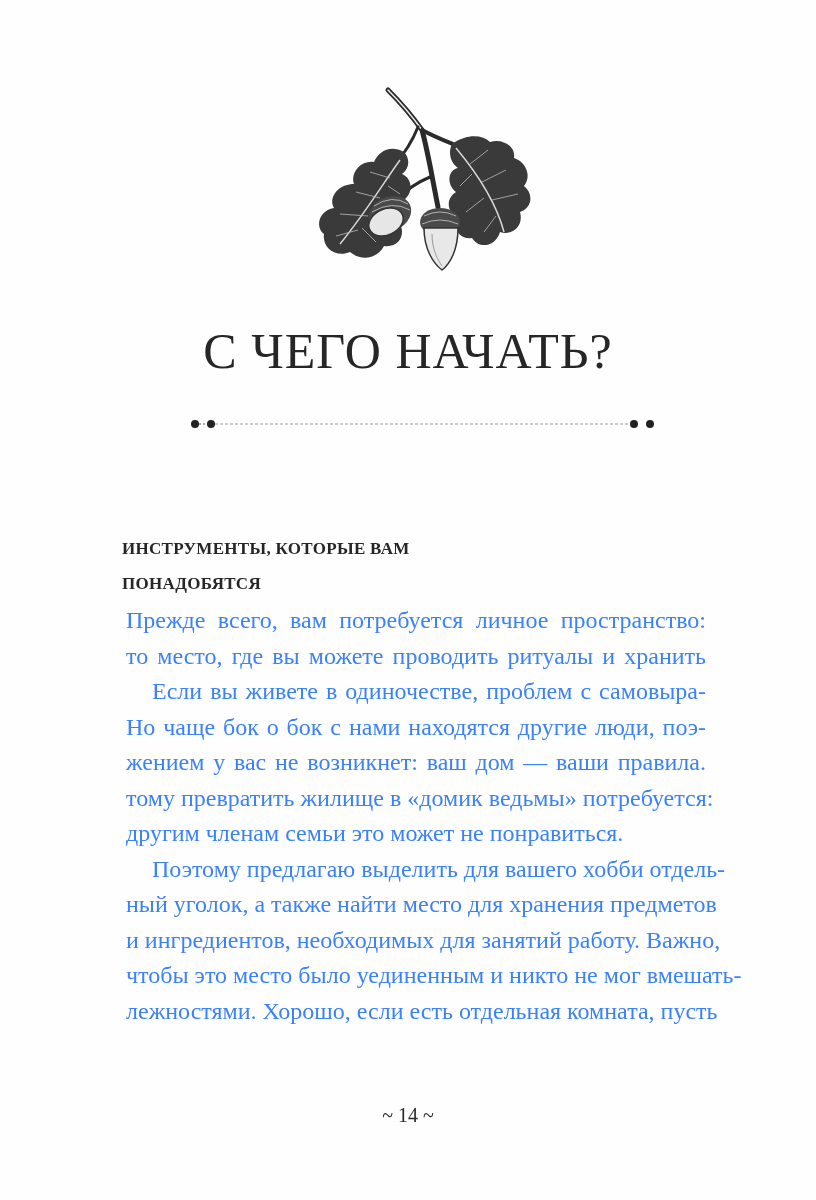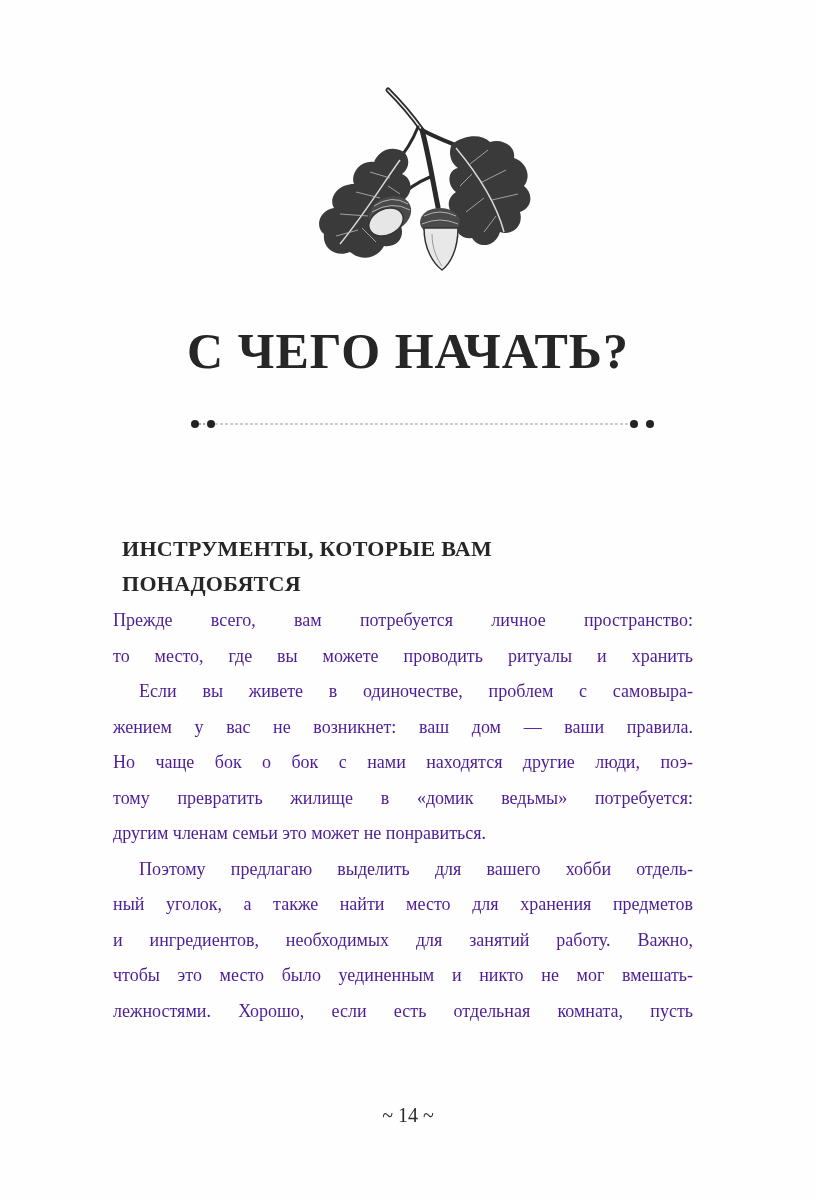--- a/index.html
+++ b/index.html
@@ -1,22 +1,22 @@
 <!DOCTYPE html>
 <html><head>
 <meta charset="utf-8">
 <style>
   html, body { margin: 0; padding: 0; background: #ffffff; }
   body { width: 816px; height: 1200px; position: relative; overflow: hidden; color: #2b2b2b; font-family: "DejaVu Serif", serif; }
   .page { position: absolute; left: 0; top: 0; width: 816px; height: 1200px; background: #fefefe; }
   .ornament { position: absolute; left: 300px; top: 82px; width: 240px; height: 195px; }
-  .chapter-title { position: absolute; left: 0; top: 322px; width: 816px; text-align: center; font-family: "Liberation Serif", serif; font-size: 50px; letter-spacing: 1px; color: #262626; font-weight: bold; }
+  .chapter-title { position: absolute; left: 0; top: 322px; width: 816px; text-align: center; font-family: "Liberation Serif", serif; font-size: 50px; letter-spacing: 1px; color: #262626; font-weight: normal; }
   .divider { position: absolute; left: 190px; top: 417px; width: 465px; height: 14px; }
-  .section-heading { position: absolute; left: 122px; top: 531px; width: 580px; font-family: "Liberation Serif", serif; font-weight: bold; font-size: 22px; line-height: 35px; color: #262626; letter-spacing: 0.3px; }
-  .body-text { position: absolute; left: 113px; top: 603px; width: 580px; font-family: "Liberation Serif", serif; font-size: 18px; line-height: 35.5px; color: #4c1d95; }
+  .section-heading { position: absolute; left: 122px; top: 531px; width: 580px; font-family: "Liberation Serif", serif; font-weight: bold; font-size: 17px; line-height: 35px; color: #262626; letter-spacing: 0.3px; }
+  .body-text { position: absolute; left: 126px; top: 603px; width: 580px; font-family: "Liberation Serif", serif; font-size: 24px; line-height: 35.5px; color: #3b82f6; }
   .body-text .line { display: block; white-space: nowrap; text-align: justify; text-align-last: justify; }
   .body-text .line.last { text-align-last: left; }
   .body-text .line.indent { padding-left: 26px; }
   .page-number { position: absolute; left: 0; top: 1104px; width: 816px; text-align: center; font-family: "Liberation Serif", serif; font-size: 20px; color: #2b2b2b; }
 </style>
 </head>
 <body>
 
 <div class="page">
 
@@ -81,22 +81,22 @@
     <div>ПОНАДОБЯТСЯ</div>
   </div>
 
   <div class="body-text">
     <div>
       <span class="line">Прежде всего, вам потребуется личное пространство:</span>
       <span class="line">то место, где вы можете проводить ритуалы и хранить</span>
     </div>
     <div>
       <span class="line indent">Если вы живете в одиночестве, проблем с самовыра-</span>
+      <span class="line">Но чаще бок о бок с нами находятся другие люди, поэ-</span>
       <span class="line">жением у вас не возникнет: ваш дом — ваши правила.</span>
-      <span class="line">Но чаще бок о бок с нами находятся другие люди, поэ-</span>
       <span class="line">тому превратить жилище в «домик ведьмы» потребуется:</span>
       <span class="line last">другим членам семьи это может не понравиться.</span>
     </div>
     <div>
       <span class="line indent">Поэтому предлагаю выделить для вашего хобби отдель-</span>
       <span class="line">ный уголок, а также найти место для хранения предметов</span>
       <span class="line">и ингредиентов, необходимых для занятий работу. Важно,</span>
       <span class="line">чтобы это место было уединенным и никто не мог вмешать-</span>
       <span class="line">лежностями. Хорошо, если есть отдельная комната, пусть</span>
     </div>

